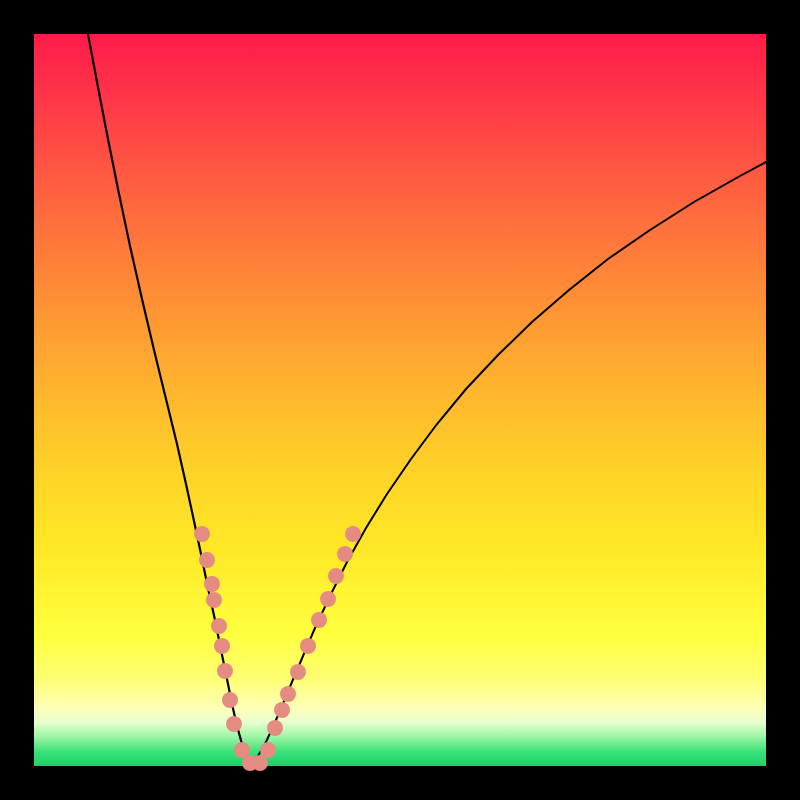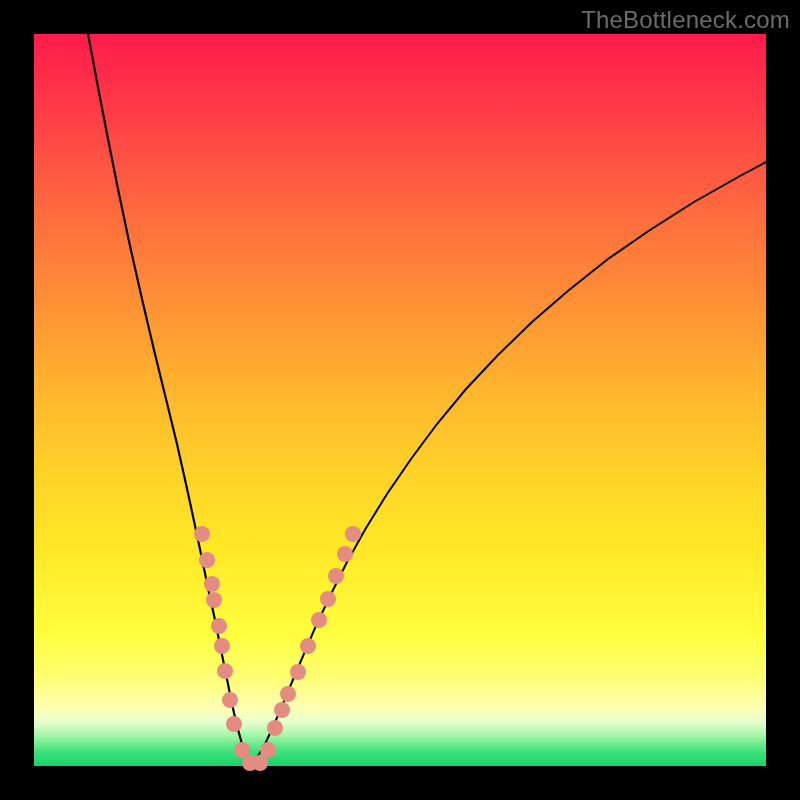--- a/index.html
+++ b/index.html
@@ -75,21 +75,20 @@
   .dot {
     fill: #e48b82;
     stroke: none;
   }
 </style>
 </head>
 <body>
 
 <div class="frame">
 
-  <div class="watermark">TheBottleneck.com</div>
 
   <div class="plot-area">
     <svg class="curve-layer" viewBox="0 0 732 732" preserveAspectRatio="none">
 
       <path id="left-path" class="curve" d="M 54 0 L 63 48 L 73 100 L 84 155 L 96 212 L 108 265 L 120 316 L 132 365 L 143 410 L 152 450 L 160 487 L 167 520 L 174 554 L 181 586 L 187 616 L 193 645 L 198 670 L 203 692 L 208 710 L 213 722 L 218 728"></path>
       <path id="right-path" class="curve right" d="M 218 728 L 224 722 L 231 710 L 239 693 L 248 672 L 258 648 L 269 622 L 281 594 L 296 562 L 313 528 L 332 494 L 353 460 L 377 425 L 403 390 L 432 355 L 464 321 L 498 288 L 535 256 L 574 225 L 616 196 L 660 168 L 706 142 L 732 128"></path>
       <g id="dots">
           <circle cx="168" cy="500" r="8" class="dot"></circle>
           <circle cx="173" cy="526" r="8" class="dot"></circle>
           <circle cx="178" cy="550" r="8" class="dot"></circle>

